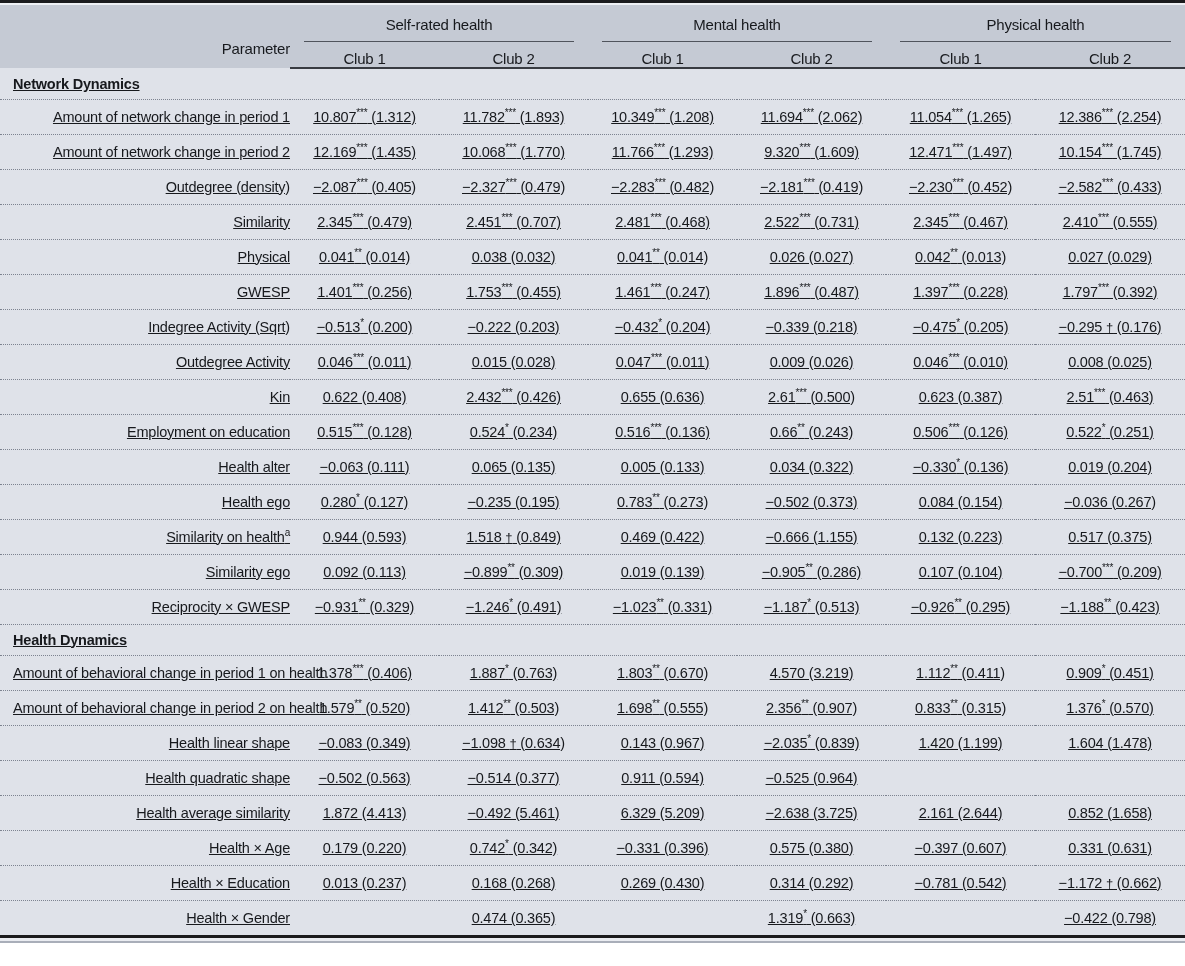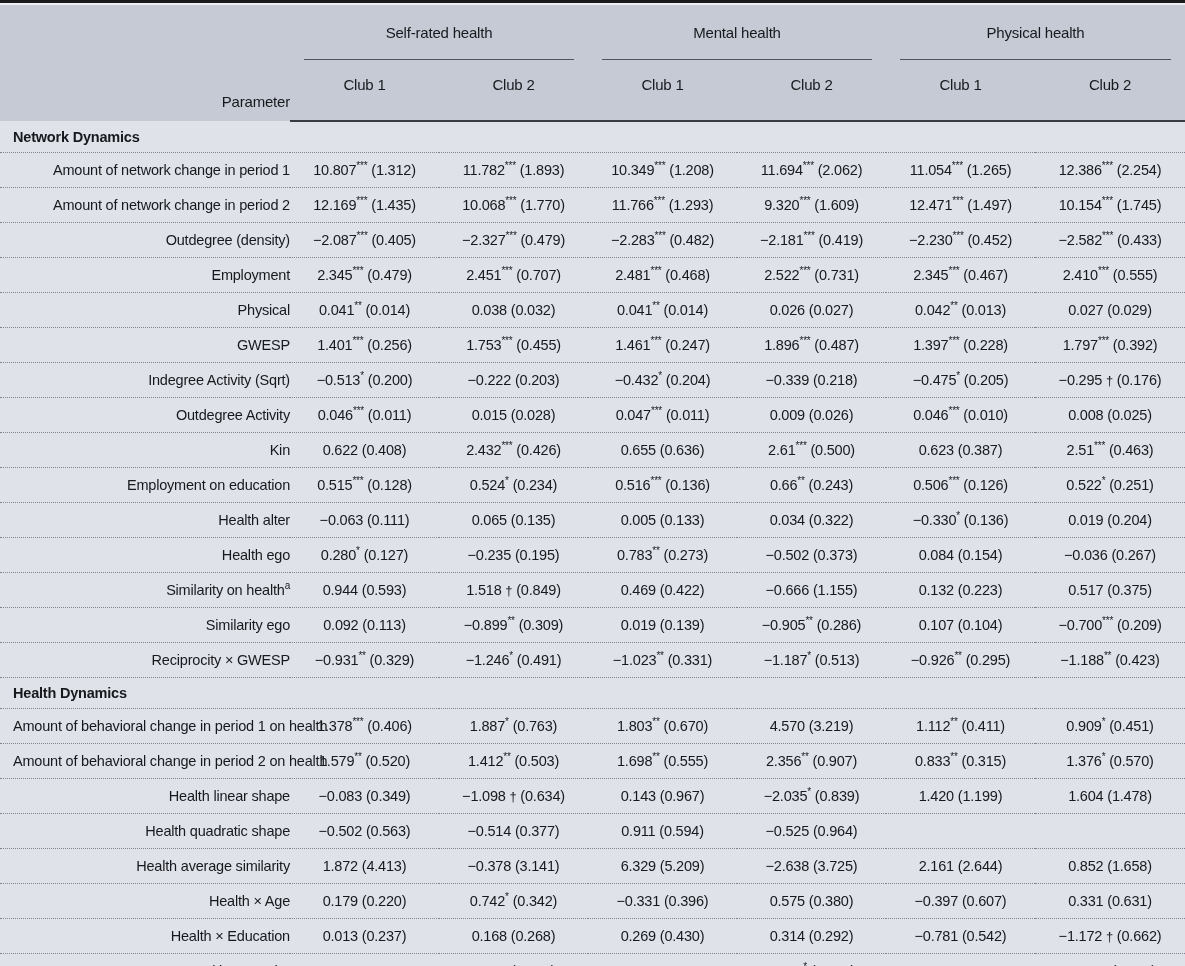--- a/index.html
+++ b/index.html
@@ -9,26 +9,26 @@
 
   .rule-top { height:3px; background:#1b1b1d; }
   .rule-top-gap { height:2px; background:#eef0f4; }
 
   table { width:1185px; border-collapse:collapse; table-layout:fixed; }
 
   thead { background:#c5cad4; }
   thead th { font-weight:400; font-size:15px; letter-spacing:-0.2px; }
   th.param-head { text-align:right; vertical-align:bottom; padding:0 0 11px 24px; }
   th.group-cell { vertical-align:top; padding-top:11px; }
-  .group-label { display:block; margin:8px 14px; padding-bottom:18px;
+  .group-label { display:block; margin:0 14px; padding-bottom:8px;
                  border-bottom:1.5px solid #50545c; text-align:center; }
-  tr.club-row th { padding:8px 0 27px; text-align:center; }
+  tr.club-row th { padding:8px 0 0; text-align:center; }
   thead tr.club-row th { border-bottom:2px solid #383b41; }
 
-  tbody { background:#dfe2e9; }
+  tbody { background:#dfe2e9;text-decoration:underline; }
   tbody td { font-size:14.5px; letter-spacing:-0.2px; }
   tr.section-row td { font-weight:700; height:31px; padding-left:13px;
                       border-top:1px dotted #7d8390; }
   tbody tr:first-child td { border-top:none; }
   tr.data-row td { height:35px; border-top:1px dotted #7d8390; }
   td.param { text-align:right; padding-left:13px; white-space:nowrap; }
   td.val { text-align:center; white-space:nowrap; }
   td sup { font-size:10px; line-height:0; }
   .dag { font-size:13px; }
 
@@ -100,21 +100,21 @@
         <tr class="data-row">
           <td class="param">Outdegree (density)</td>
           <td class="val">−2.087<sup>***</sup> (0.405)</td>
           <td class="val">−2.327<sup>***</sup> (0.479)</td>
           <td class="val">−2.283<sup>***</sup> (0.482)</td>
           <td class="val">−2.181<sup>***</sup> (0.419)</td>
           <td class="val">−2.230<sup>***</sup> (0.452)</td>
           <td class="val">−2.582<sup>***</sup> (0.433)</td>
         </tr>
         <tr class="data-row">
-          <td class="param">Employment</td>
+          <td class="param">Similarity</td>
           <td class="val">2.345<sup>***</sup> (0.479)</td>
           <td class="val">2.451<sup>***</sup> (0.707)</td>
           <td class="val">2.481<sup>***</sup> (0.468)</td>
           <td class="val">2.522<sup>***</sup> (0.731)</td>
           <td class="val">2.345<sup>***</sup> (0.467)</td>
           <td class="val">2.410<sup>***</sup> (0.555)</td>
         </tr>
         <tr class="data-row">
           <td class="param">Physical</td>
           <td class="val">0.041<sup>**</sup> (0.014)</td>
@@ -249,21 +249,21 @@
           <td class="val">−0.502 (0.563)</td>
           <td class="val">−0.514 (0.377)</td>
           <td class="val">0.911 (0.594)</td>
           <td class="val">−0.525 (0.964)</td>
           <td class="val"></td>
           <td class="val"></td>
         </tr>
         <tr class="data-row">
           <td class="param">Health average similarity</td>
           <td class="val">1.872 (4.413)</td>
-          <td class="val">−0.378 (3.141)</td>
+          <td class="val">−0.492 (5.461)</td>
           <td class="val">6.329 (5.209)</td>
           <td class="val">−2.638 (3.725)</td>
           <td class="val">2.161 (2.644)</td>
           <td class="val">0.852 (1.658)</td>
         </tr>
         <tr class="data-row">
           <td class="param">Health × Age</td>
           <td class="val">0.179 (0.220)</td>
           <td class="val">0.742<sup>*</sup> (0.342)</td>
           <td class="val">−0.331 (0.396)</td>

